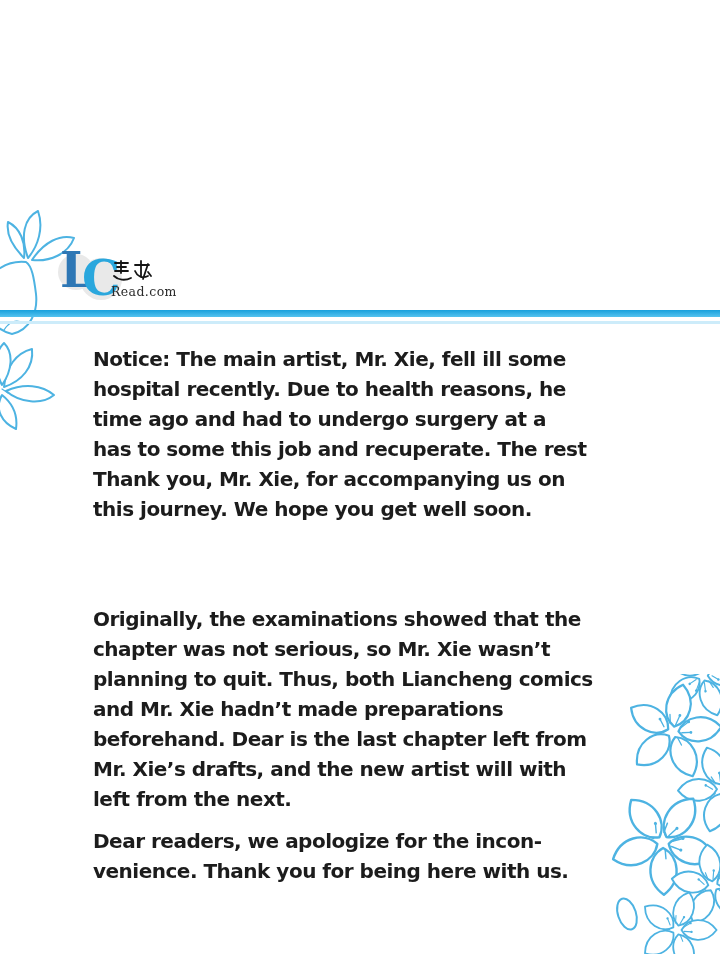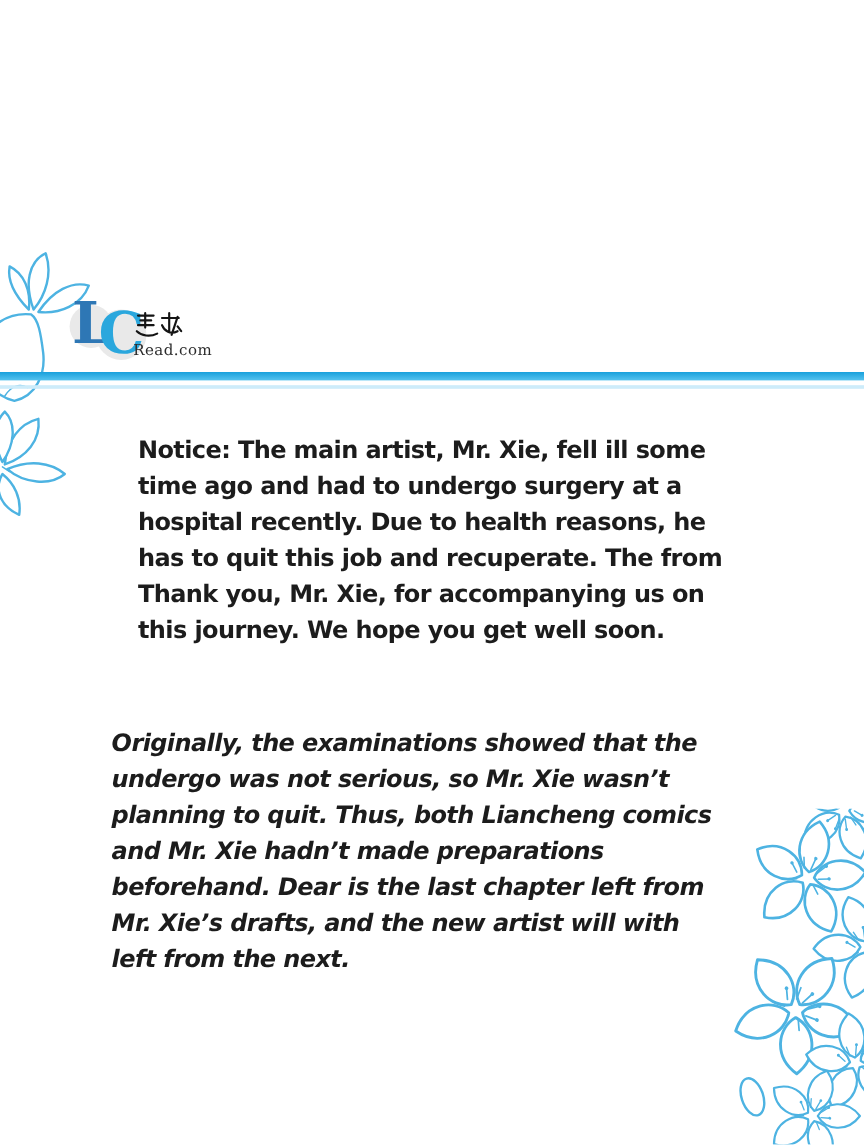--- a/index.html
+++ b/index.html
@@ -29,22 +29,22 @@
   .divider{position:absolute;left:0;top:310px;width:720px;height:7px;z-index:2;
            background:linear-gradient(to bottom,var(--divider-top),var(--divider-btm));}
   .divider-thin{position:absolute;left:0;top:321px;width:720px;height:3px;z-index:2;
            background:var(--divider-thin);}
 
   
   .para{position:absolute;left:93px;width:545px;z-index:3;color:var(--text);
         font-family:"DejaVu Sans",sans-serif;font-weight:600;font-size:20px;
         line-height:30px;letter-spacing:-0.5px;}
   .para .line{white-space:nowrap;}
-  .p1{top:360px;margin-left:22px;}
-  .p2{top:604px;font-style:italic;}
+  .p1{top:344px;}
+  .p2{top:604px;}
   .p3{top:826px;}
 </style>
 </head>
 <body>
 
 <div class="page">
 
   <svg class="deco" style="left:-14px;top:206px;" width="100" height="132" viewBox="0 0 100 132">
     <path class="la" d="M42,52 C34,30 38,12 52,5 C58,22 52,40 42,52 Z"></path>
     <path class="la" d="M46,54 C58,36 74,28 88,32 C82,48 64,56 46,54 Z"></path>
@@ -98,31 +98,33 @@
       <path d="M23,7 H37 M29,3 V19 M23,13 C25,18 30,21 36,18 M36,6 L31,21 M36,14 L39,18"></path>
     </svg>
     <span class="domain">Read.com</span>
   </div>
 
   <div class="divider"></div>
   <div class="divider-thin"></div>
 
   <div class="para p1">
       <div class="line">Notice: The main artist, Mr. Xie, fell ill some</div>
+      <div class="line">hospital recently. Due to health reasons, he</div>
       <div class="line">time ago and had to undergo surgery at a</div>
-      <div class="line">hospital recently. Due to health reasons, he</div>
-      <div class="line">has to quit this job and recuperate. The from</div>
+      <div class="line">has to some this job and recuperate. The rest</div>
       <div class="line">Thank you, Mr. Xie, for accompanying us on</div>
       <div class="line">this journey. We hope you get well soon.</div>
     </div>
   <div class="para p2">
       <div class="line">Originally, the examinations showed that the</div>
-      <div class="line">undergo was not serious, so Mr. Xie wasn’t</div>
+      <div class="line">chapter was not serious, so Mr. Xie wasn’t</div>
       <div class="line">planning to quit. Thus, both Liancheng comics</div>
       <div class="line">and Mr. Xie hadn’t made preparations</div>
       <div class="line">beforehand. Dear is the last chapter left from</div>
       <div class="line">Mr. Xie’s drafts, and the new artist will with</div>
       <div class="line">left from the next.</div>
     </div>
   <div class="para p3">
+      <div class="line">Dear readers, we apologize for the incon-</div>
+      <div class="line">venience. Thank you for being here with us.</div>
     </div>
 
 </div>
 
 </body></html>

